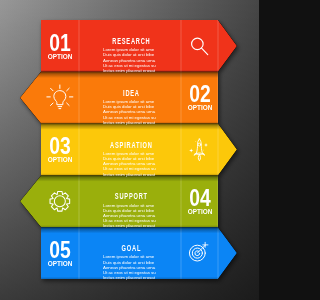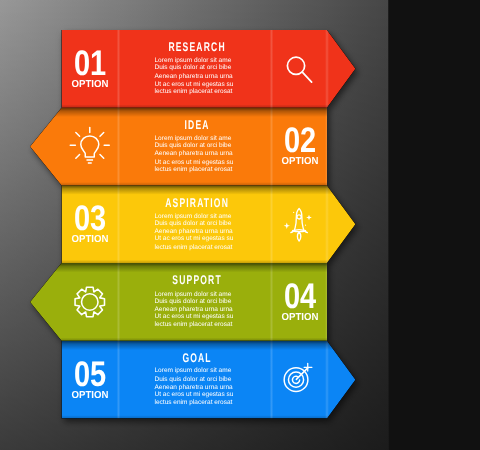--- a/index.html
+++ b/index.html
@@ -14,21 +14,21 @@
   .rowov{position:absolute;left:0;width:259px;height:51.8px;color:#fff;}
   .numblock{position:absolute;top:0;height:51.8px;width:0;}
   .num{position:absolute;left:-40px;width:80px;text-align:center;
        font-weight:bold;line-height:1;font-size:23.7px;white-space:nowrap;
        top:11.7px;
        transform:scaleX(0.815);transform-origin:center top;}
   .opt{position:absolute;left:-40px;width:80px;text-align:center;
        font-weight:bold;line-height:1;font-size:6.8px;white-space:nowrap;
        top:33.7px;
        transform:scaleX(0.945);transform-origin:center top;}
-  .textblock{position:absolute;left:103px;top:0;width:52px;height:38px;}
+  .textblock{position:absolute;left:103px;top:10px;width:52px;height:38px;}
   .title{position:absolute;left:-18px;width:92px;top:7.1px;font-weight:bold;
          text-align:center;line-height:1;font-size:8.4px;letter-spacing:1.152px;
          text-indent:1.152px;
          transform:scaleX(0.68);transform-origin:center top;}
   .body{position:absolute;left:0;top:17.2px;width:62px;text-align:left;
         font-size:4.35px;line-height:5.2px;color:rgba(255,255,255,1);}
   .body div{white-space:nowrap;}
 </style>
 </head>
 <body>

